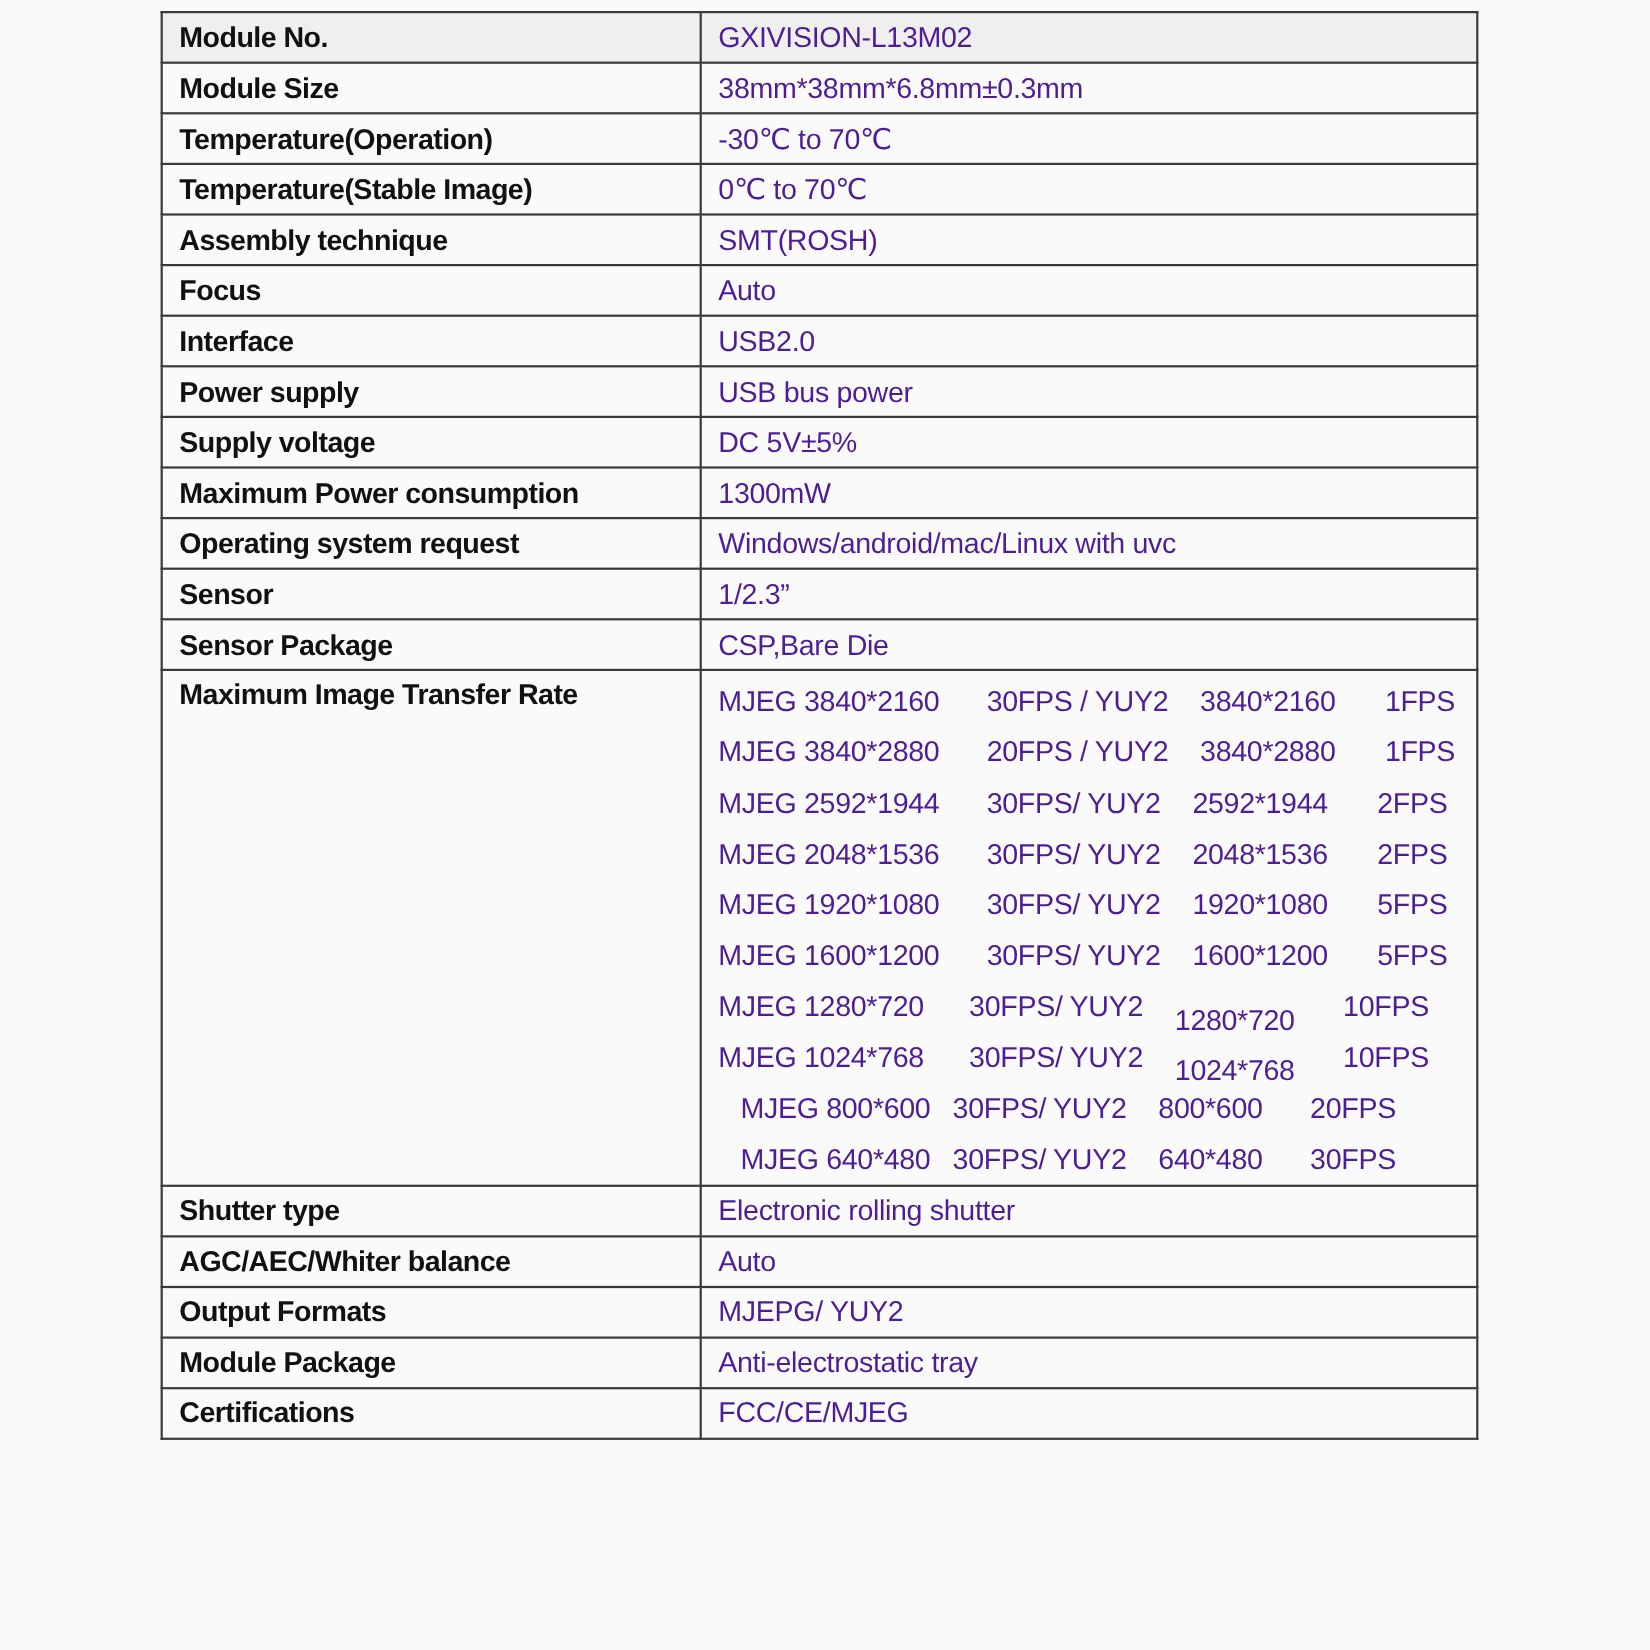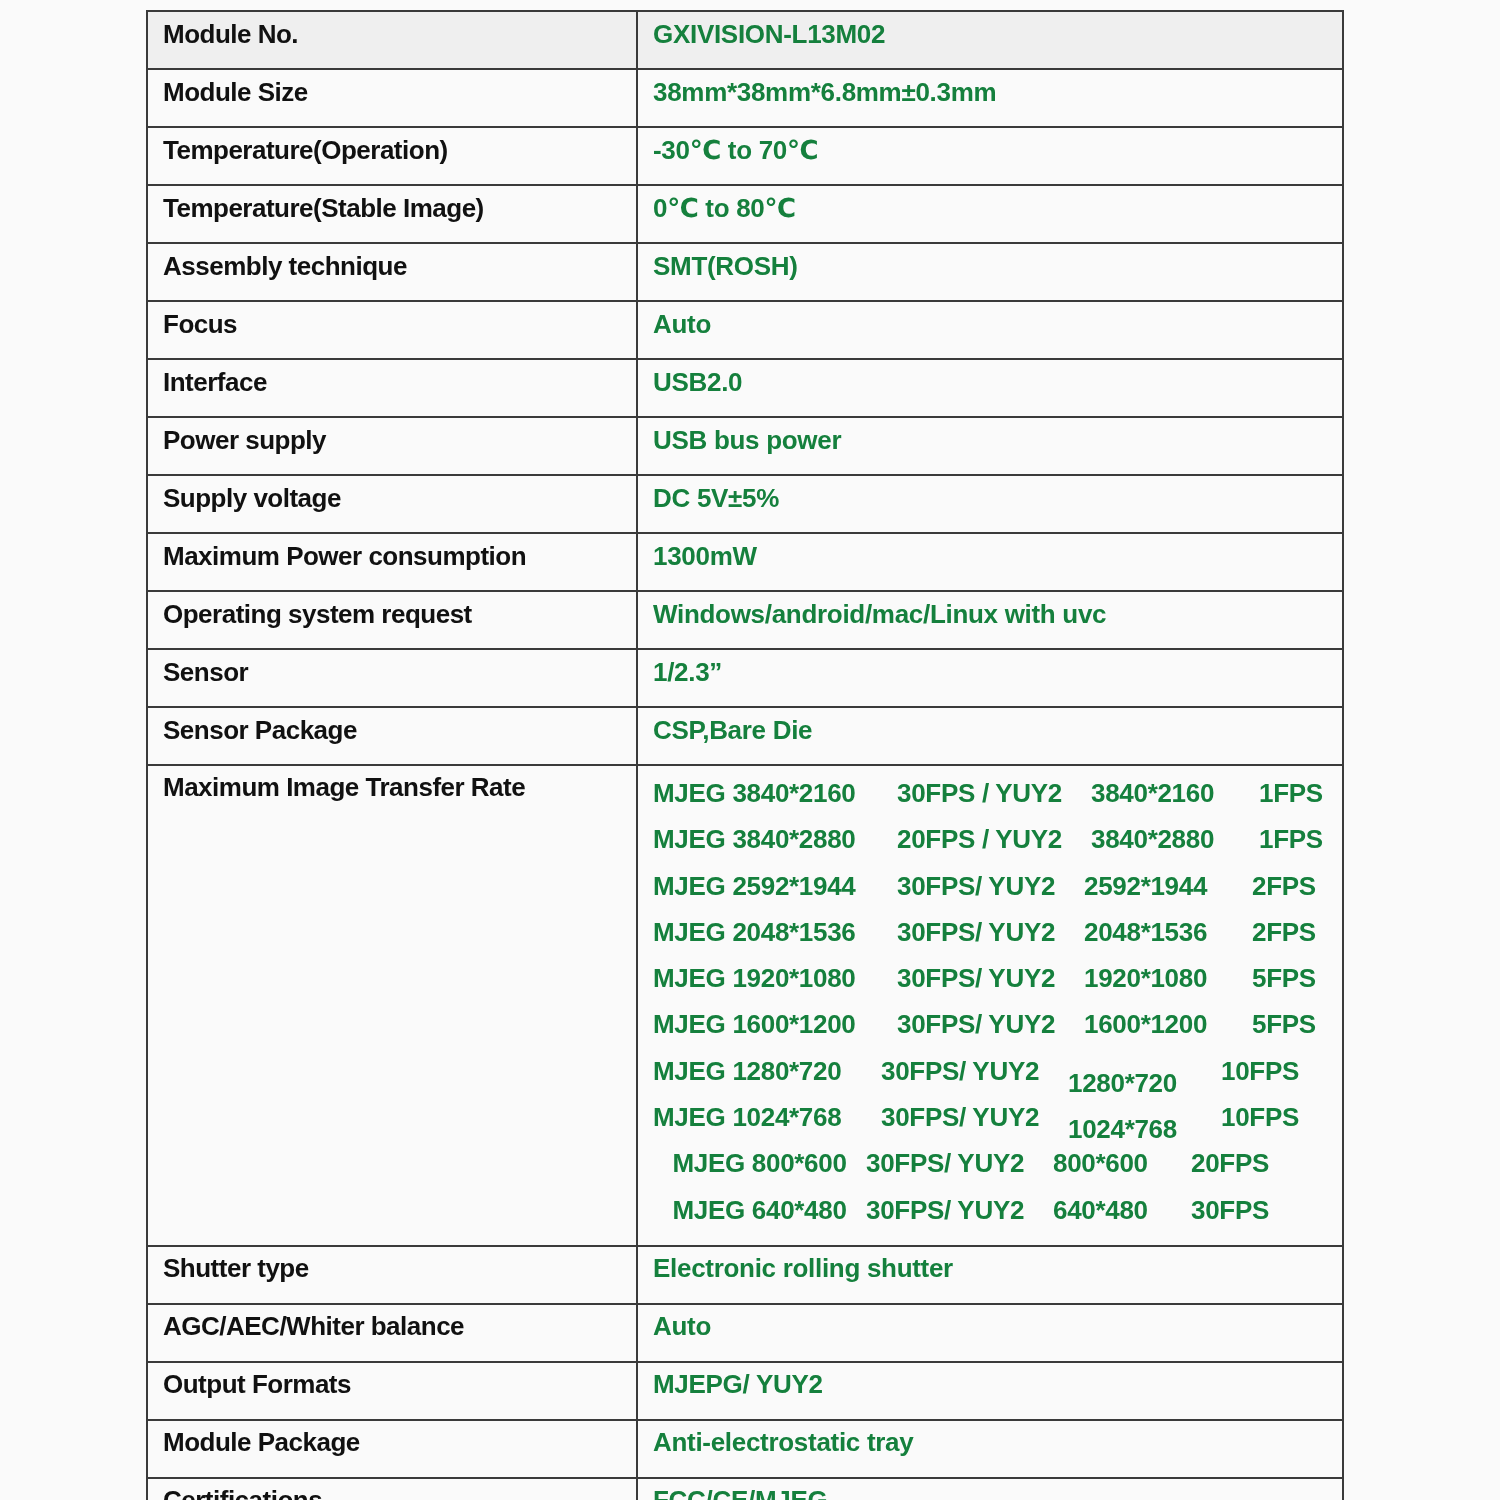--- a/index.html
+++ b/index.html
@@ -9,26 +9,26 @@
     color: #111; position: relative; overflow: hidden;
   }
   .spec-table {
     position: absolute; left: 146px; top: 10px; width: 1196px;
     border-collapse: collapse; table-layout: fixed;
     border: 2px solid #3a3a3a;
   }
   .spec-table col.c1 { width: 490px; }
   .spec-table col.c2 { width: 706px; }
   .spec-table td {
-    border: 2px solid #3a3a3a; height: 44px; padding: 0 0 12px 15px;
+    border: 2px solid #3a3a3a; height: 44px; padding: 0 0 0 15px;
     font-size: 26px; vertical-align: middle; white-space: nowrap;
     letter-spacing: -0.3px;
   }
   .spec-table td.label { font-weight: bold; font-size: 26px; letter-spacing: -0.5px; }
-  .spec-table td.value { font-weight: bold; color: #15803d; }
+  .spec-table td.value { font-weight: normal; color: #4c1d95; }
   .spec-table tr.header-row td { background: #efefef; }
   .spec-table tr.tall td.label { vertical-align: top; padding-top: 6px; }
   .rate-list { padding: 4px 0 0 0; }
   .rate-line { height: 46.3px; line-height: 46px; display: flex; }
   .rate-line span { display: inline-block; }
   .rate-line .f1 { width: 244px; }
   .rate-line .f2 { width: 194px; }
   .rate-line .f3 { width: 168px; }
   .rate-line.short .f1 { width: 228px; }
   .rate-line.short .f2 { width: 187px; }
@@ -53,21 +53,21 @@
     <tr>
       <td class="label">Module Size</td>
       <td class="value">38mm*38mm*6.8mm±0.3mm</td>
     </tr>
     <tr>
       <td class="label">Temperature(Operation)</td>
       <td class="value">-30℃  to 70℃</td>
     </tr>
     <tr>
       <td class="label">Temperature(Stable Image)</td>
-      <td class="value">0℃  to 80℃</td>
+      <td class="value">0℃  to 70℃</td>
     </tr>
     <tr>
       <td class="label">Assembly technique</td>
       <td class="value">SMT(ROSH)</td>
     </tr>
     <tr>
       <td class="label">Focus</td>
       <td class="value">Auto</td>
     </tr>
     <tr>

